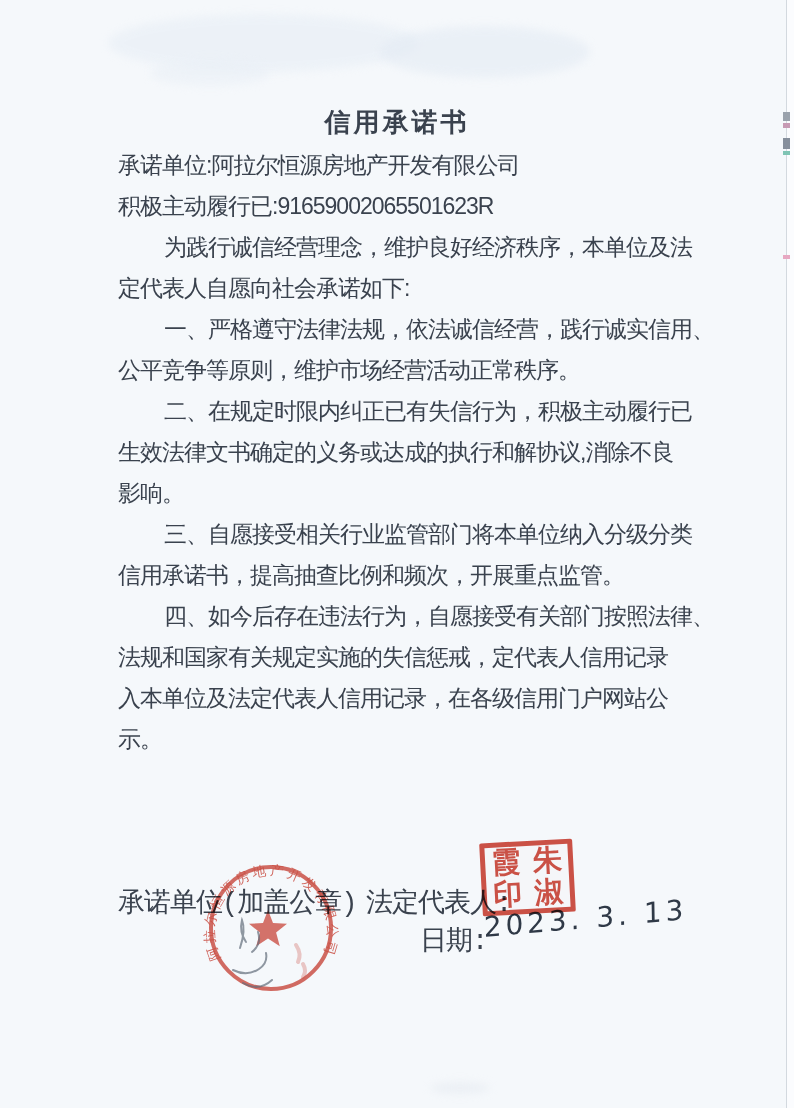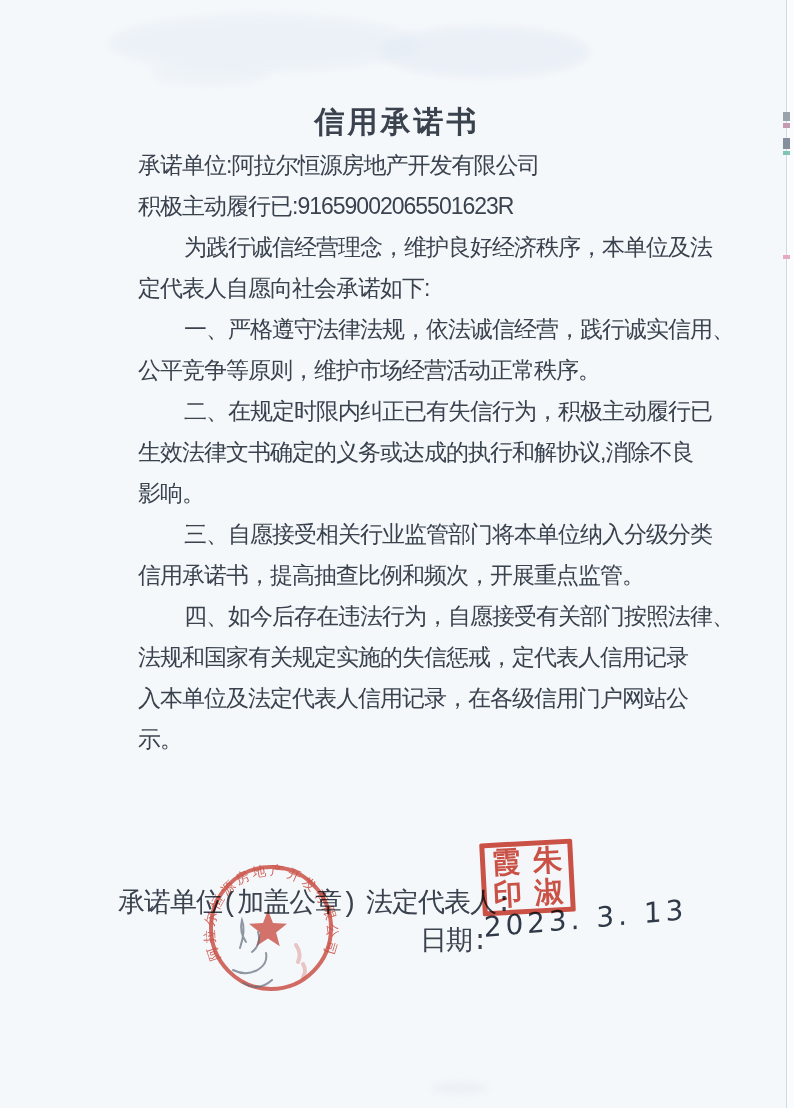--- a/index.html
+++ b/index.html
@@ -25,24 +25,24 @@
   
   .speck{position:absolute;width:7px;pointer-events:none;}
   .s1{left:783px;top:112px;height:9px;background:#9aa2ac;}
   .s2{left:783px;top:123px;height:5px;background:#c79ab4;}
   .s3{left:783px;top:138px;height:11px;background:#868f9c;}
   .s4{left:783px;top:151px;height:4px;background:#7fc4b4;}
   .s5{left:783px;top:255px;height:4px;background:#e7a8c2;}
 
   .doc{position:relative;padding:103px 110px 0 118px;}
   .title{
-    text-align:center;font-size:30px;line-height:38px;font-weight:600;
+    text-align:center;font-size:26px;line-height:38px;font-weight:600;
     letter-spacing:3px;color:var(--ink);
   }
-  .body-lines{margin-top:4px;margin-left:20px;}
+  .body-lines{margin-top:4px;}
   .line{
     font-size:23px;line-height:41px;letter-spacing:-1px;
     white-space:nowrap;color:var(--ink);
   }
   .line.indent{text-indent:2em;font-family:Liberation Serif, serif;}
 
   .sig{position:absolute;font-size:27px;line-height:30px;letter-spacing:-1px;white-space:nowrap;font-family:Liberation Mono, monospace;}
   .sig-unit{left:118px;top:889px;}
   .sig-rep{left:366px;top:889px;}
   .date-label{left:420px;top:927px;text-align:right;}

